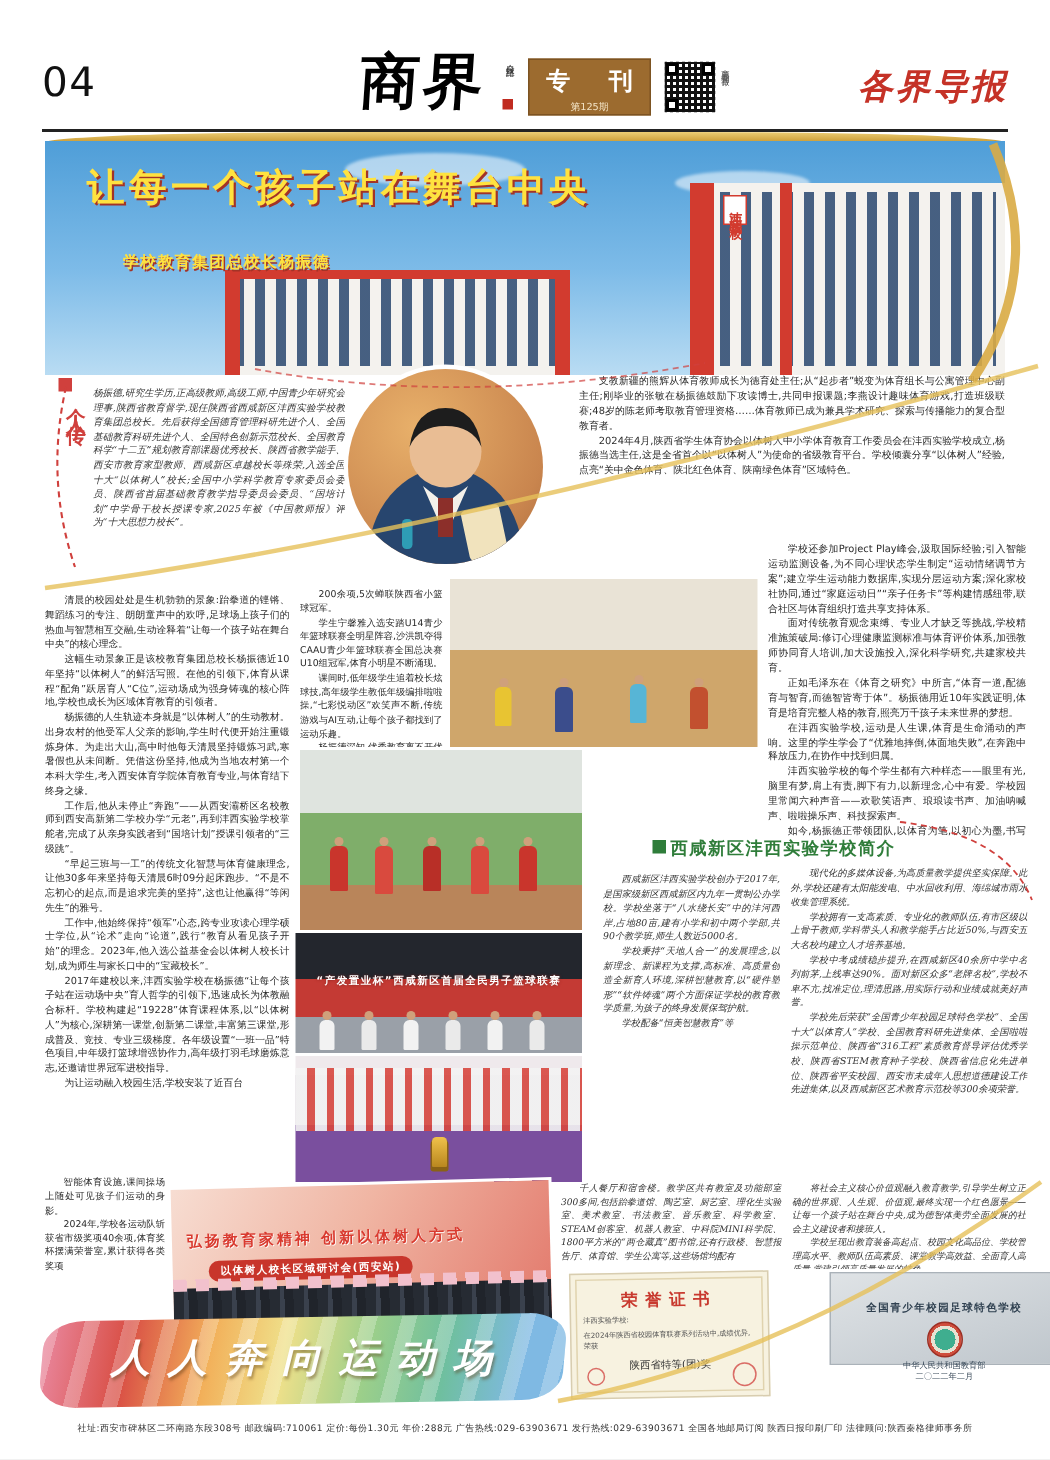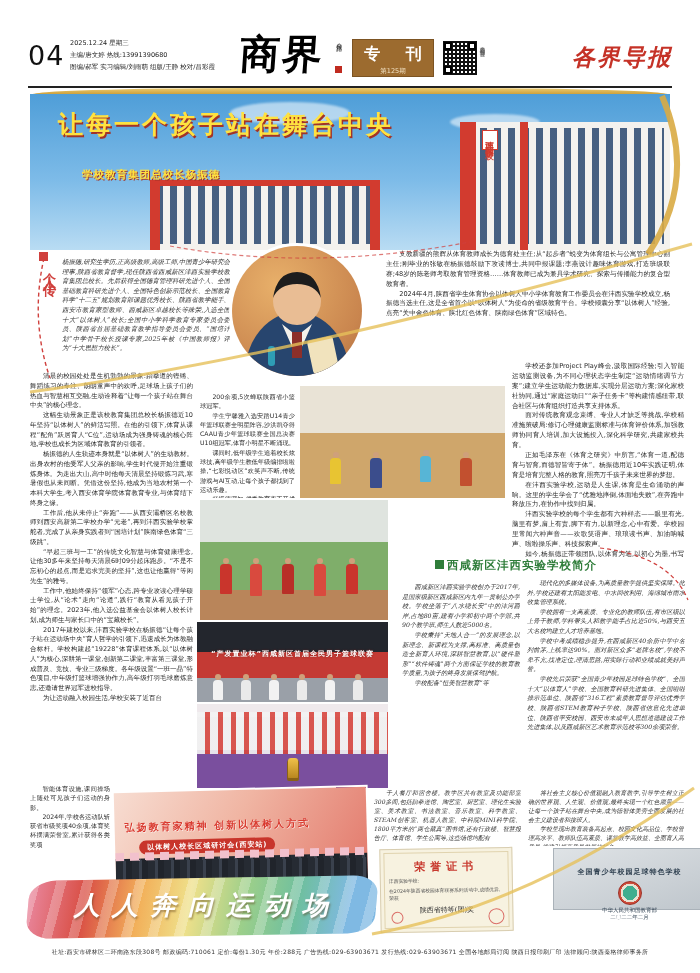--- a/index.html
+++ b/index.html
@@ -43,21 +43,21 @@
   .bn-sub { color:#ffe23f; font-size:10.5px; font-weight:bold; text-shadow:1px 1px 0 #a33327; letter-spacing:1px; }
 
   
   .profile-label { left:40px; top:262px; writing-mode:vertical-rl; font-size:13px; font-weight:bold; color:#d0403d; letter-spacing:4px; }
   .profile-sq { left:39px; top:252px; width:9px; height:9px; background:#d0403d; }
   .profile-text { left:62px; top:258px; width:168px; height:122px; font-size:6.4px; line-height:1.5; color:#333; }
   .portrait { left:232px; top:246px; width:130px; height:130px; border-radius:50%; overflow:hidden;
               background:radial-gradient(circle at 35% 30%, #e8b06a, #c9854e 70%, #a96a3c); box-shadow:0 0 0 3px #fff; }
 
   
-  .colL   { left:30px;  top:372px; width:163px; height:384px; font-size:6.5px; line-height:1.5; color:#2a2a2a; }
+  .colL   { left:30px;  top:396px; width:163px; height:384px; font-size:6.5px; line-height:1.5; color:#2a2a2a; }
   .colLn  { left:30px;  top:784px; width:80px;  height:90px;  font-size:6.2px; line-height:1.5; color:#2a2a2a; }
   .colM   { left:200px; top:392px; width:95px;  height:106px; font-size:6.2px; line-height:1.5; color:#2a2a2a; }
   .colTR  { left:386px; top:250px; width:284px; height:118px; font-size:6.6px; line-height:1.5; color:#2a2a2a; }
   .colR   { left:512px; top:362px; width:172px; height:198px; font-size:6.6px; line-height:1.5; color:#2a2a2a; }
 
   
   .photo { position:absolute; overflow:hidden; box-shadow:0 0 0 2px #fff; }
   .ph-gym { left:300px; top:386px; width:205px; height:112px; background:linear-gradient(180deg,#e9e3d6 0 42%,#cfa66b 42% 100%); }
   .ph-red { left:200px; top:500px; width:188px; height:120px; background:linear-gradient(180deg,#dfe4df 0 35%,#7fae6a 35% 75%,#b9855a 75% 100%); }
   .ph-league { left:197px; top:622px; width:191px; height:80px; background:linear-gradient(180deg,#23262d 0 38%,#c43a34 38% 70%,#9aa0a8 70% 100%); }
@@ -110,25 +110,20 @@
   .footer { left:0; top:948px; width:700px; text-align:center; font-size:6px; color:#333; letter-spacing:.3px; }
 
   svg.overlay { position:absolute; inset:0; pointer-events:none; }
 </style>
 </head>
 <body>
 
 <div class="page">
 
   <div class="abs pageno">04</div>
-  <div class="abs head-lines">
-    <div>2025.12.24 星期三</div>
-    <div>主编/唐文婷 热线:13991390680</div>
-    <div>图编/郝军 实习编辑/刘雨萌 组版/王静 校对/吕彩霞</div>
-  </div>
   <div class="abs masthead">商界</div>
   <div class="abs mast-slogan">今日丝路</div>
   <div class="abs mast-seal"></div>
   <div class="abs special-box">
     <div class="t1">专 刊</div>
     <div class="t2">第125期</div>
   </div>
   <div class="abs qr">
       <i class="a"></i>
       <i class="b"></i>
@@ -172,21 +167,21 @@
       <path d="M41,52 q4,-26 24,-26 q20,0 24,26 q-6,-14 -24,-14 q-18,0 -24,14" fill="#1d1d1d"></path>
       <rect x="78" y="92" width="26" height="34" rx="3" fill="#f1e3bd" transform="rotate(-12 91 109)"></rect>
       <rect x="36" y="100" width="7" height="20" rx="3" fill="#2e9db5"></rect>
     </svg>
   </div>
 
   <div class="abs colL jtext">
     <p>清晨的校园处处是生机勃勃的景象:跆拳道的铿锵、舞蹈练习的专注、朗朗童声中的欢呼,足球场上孩子们的热血与智慧相互交融,生动诠释着“让每一个孩子站在舞台中央”的核心理念。</p>
       <p>这幅生动景象正是该校教育集团总校长杨振德近10年坚持“以体树人”的鲜活写照。在他的引领下,体育从课程“配角”跃居育人“C位”,运动场成为强身铸魂的核心阵地,学校也成长为区域体育教育的引领者。</p>
     <p>杨振德的人生轨迹本身就是“以体树人”的生动教材。出身农村的他受军人父亲的影响,学生时代便开始注重锻炼身体。为走出大山,高中时他每天清晨坚持锻炼习武,寒暑假也从未间断。凭借这份坚持,他成为当地农村第一个本科大学生,考入西安体育学院体育教育专业,与体育结下终身之缘。</p>
-      <p>工作后,他从未停止“奔跑”——从西安灞桥区名校教师到西安高新第二学校办学“元老”,再到沣西实验学校掌舵者,完成了从亲身实践者到“国培计划”陕南绿色体育“三级跳”。</p>
+      <p>工作后,他从未停止“奔跑”——从西安灞桥区名校教师到西安高新第二学校办学“元老”,再到沣西实验学校掌舵者,完成了从亲身实践者到“国培计划”授课引领者的“三级跳”。</p>
     <p>“早起三班与一工”的传统文化智慧与体育健康理念,让他30多年来坚持每天清晨6时09分起床跑步。“不是不忘初心的起点,而是追求完美的坚持”,这也让他赢得“等闲先生”的雅号。</p>
       <p>工作中,他始终保持“领军”心态,跨专业攻读心理学硕士学位,从“论术”走向“论道”,践行“教育从看见孩子开始”的理念。2023年,他入选公益基金会以体树人校长计划,成为师生与家长口中的“宝藏校长”。</p>
     <p>2017年建校以来,沣西实验学校在杨振德“让每个孩子站在运动场中央”育人哲学的引领下,迅速成长为体教融合标杆。学校构建起“19228”体育课程体系,以“以体树人”为核心,深耕第一课堂,创新第二课堂,丰富第三课堂,形成普及、竞技、专业三级梯度。各年级设置“一班一品”特色项目,中年级打篮球增强协作力,高年级打羽毛球磨炼意志,还邀请世界冠军进校指导。</p>
       <p>为让运动融入校园生活,学校安装了近百台</p>
   </div>
   <div class="abs colLn jtext">
     <p>智能体育设施,课间操场上随处可见孩子们运动的身影。</p>
       <p>2024年,学校各运动队斩获省市级奖项40余项,体育奖杯摆满荣誉室,累计获得各类奖项</p>
   </div>
   <div class="abs colM jtext">

